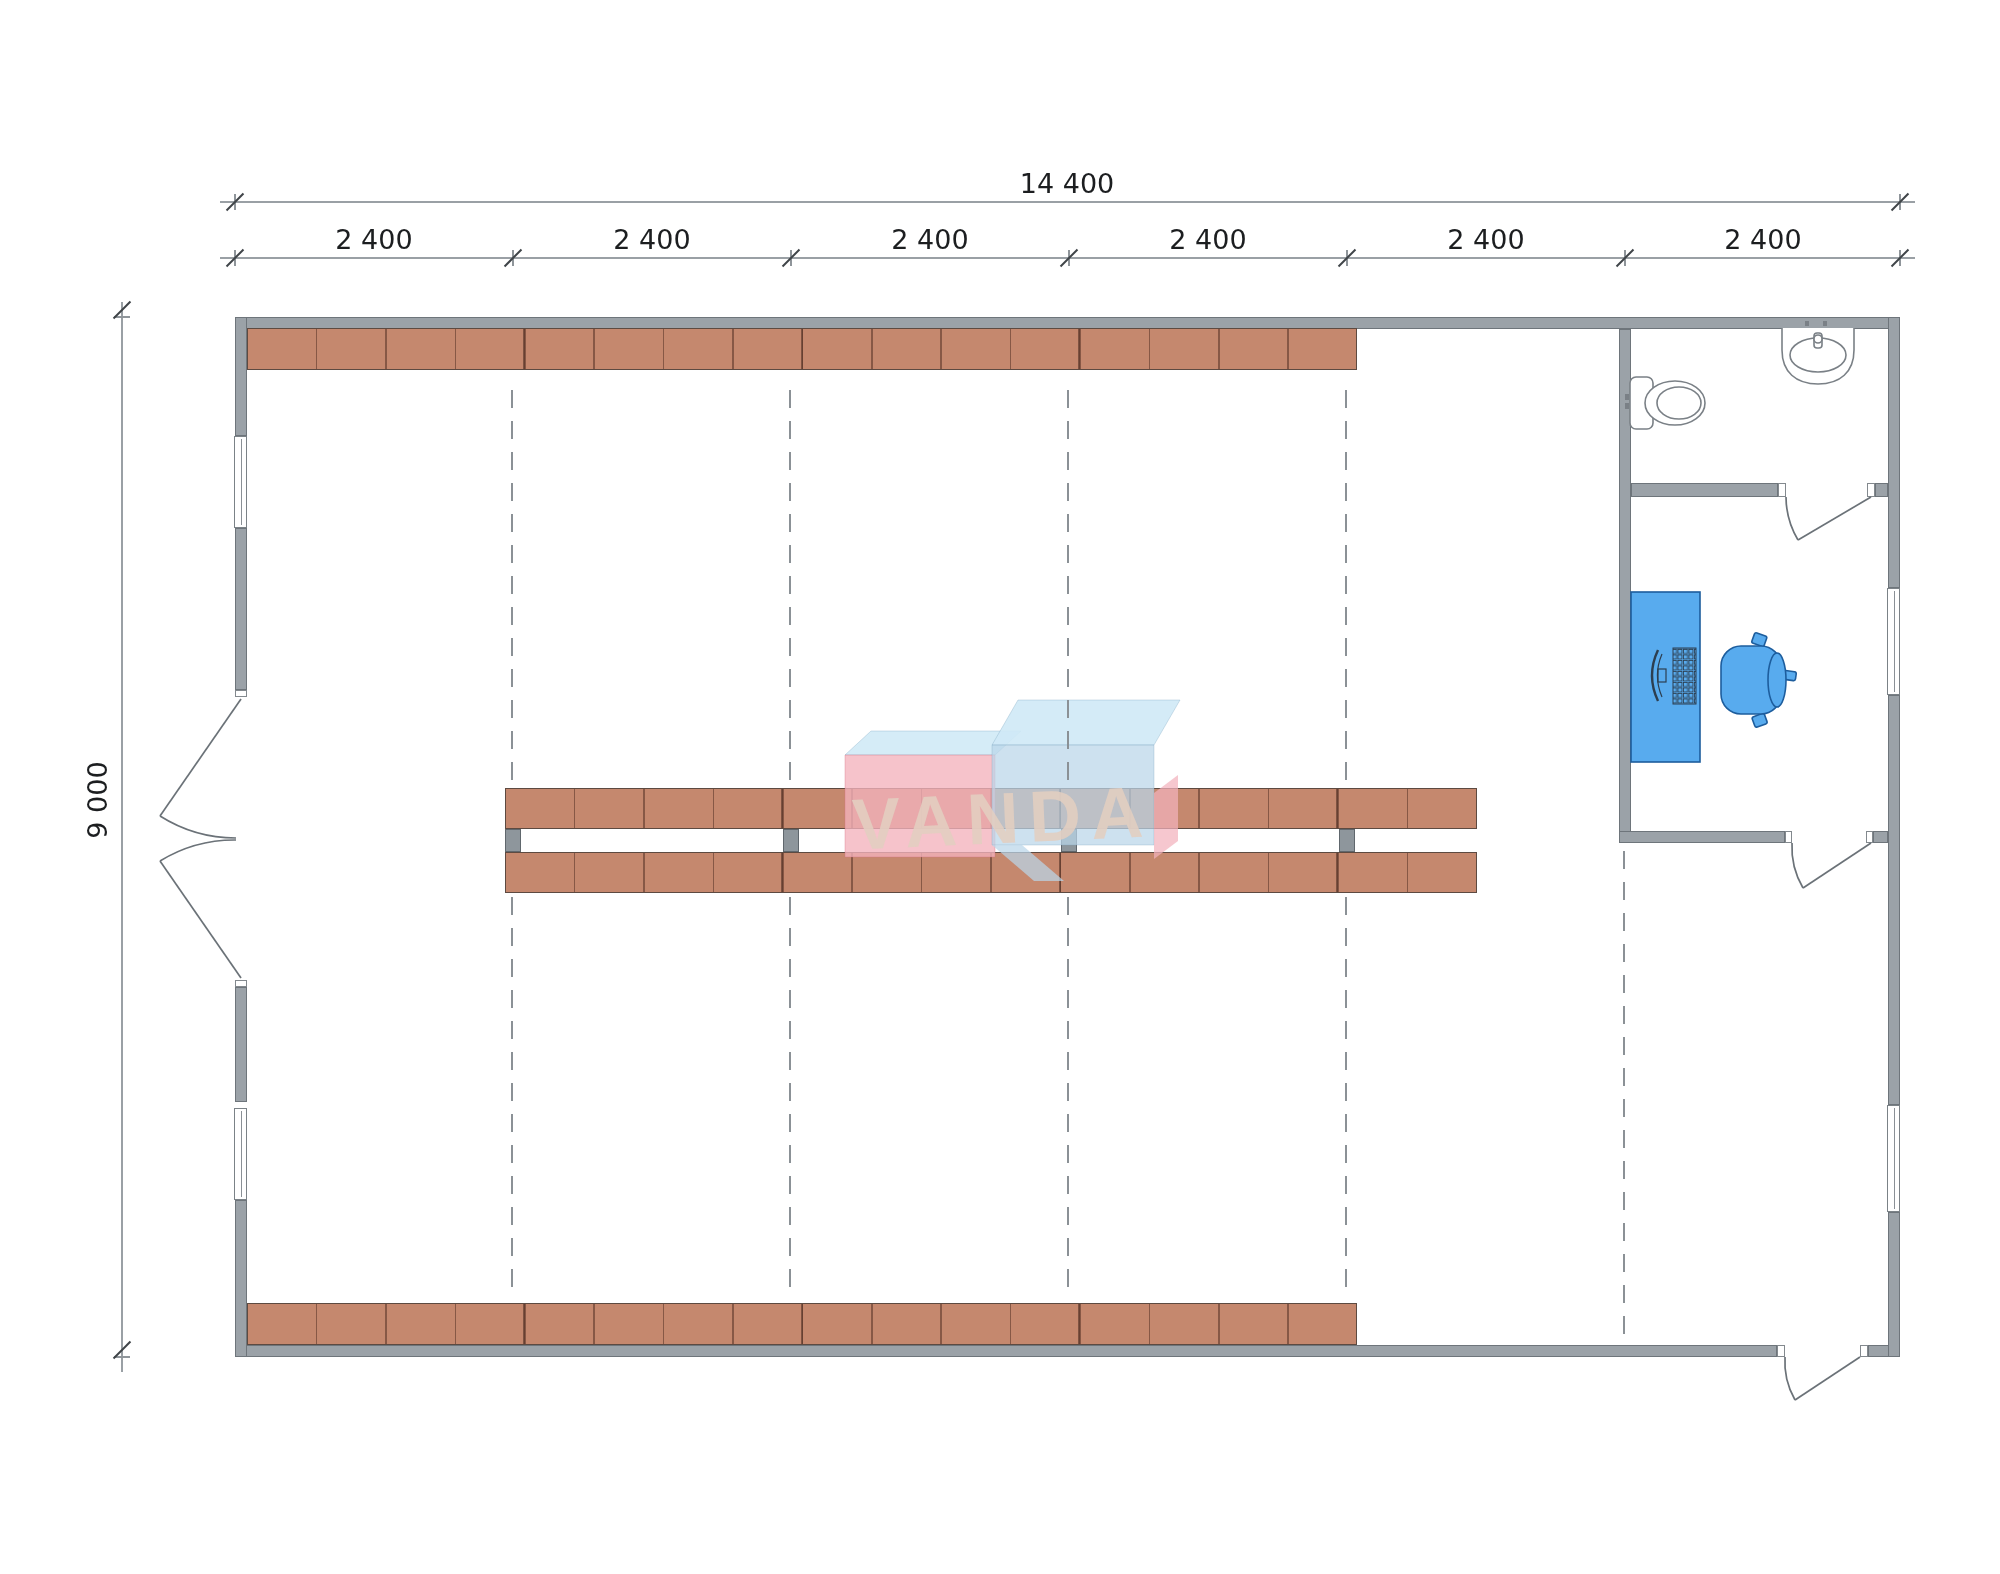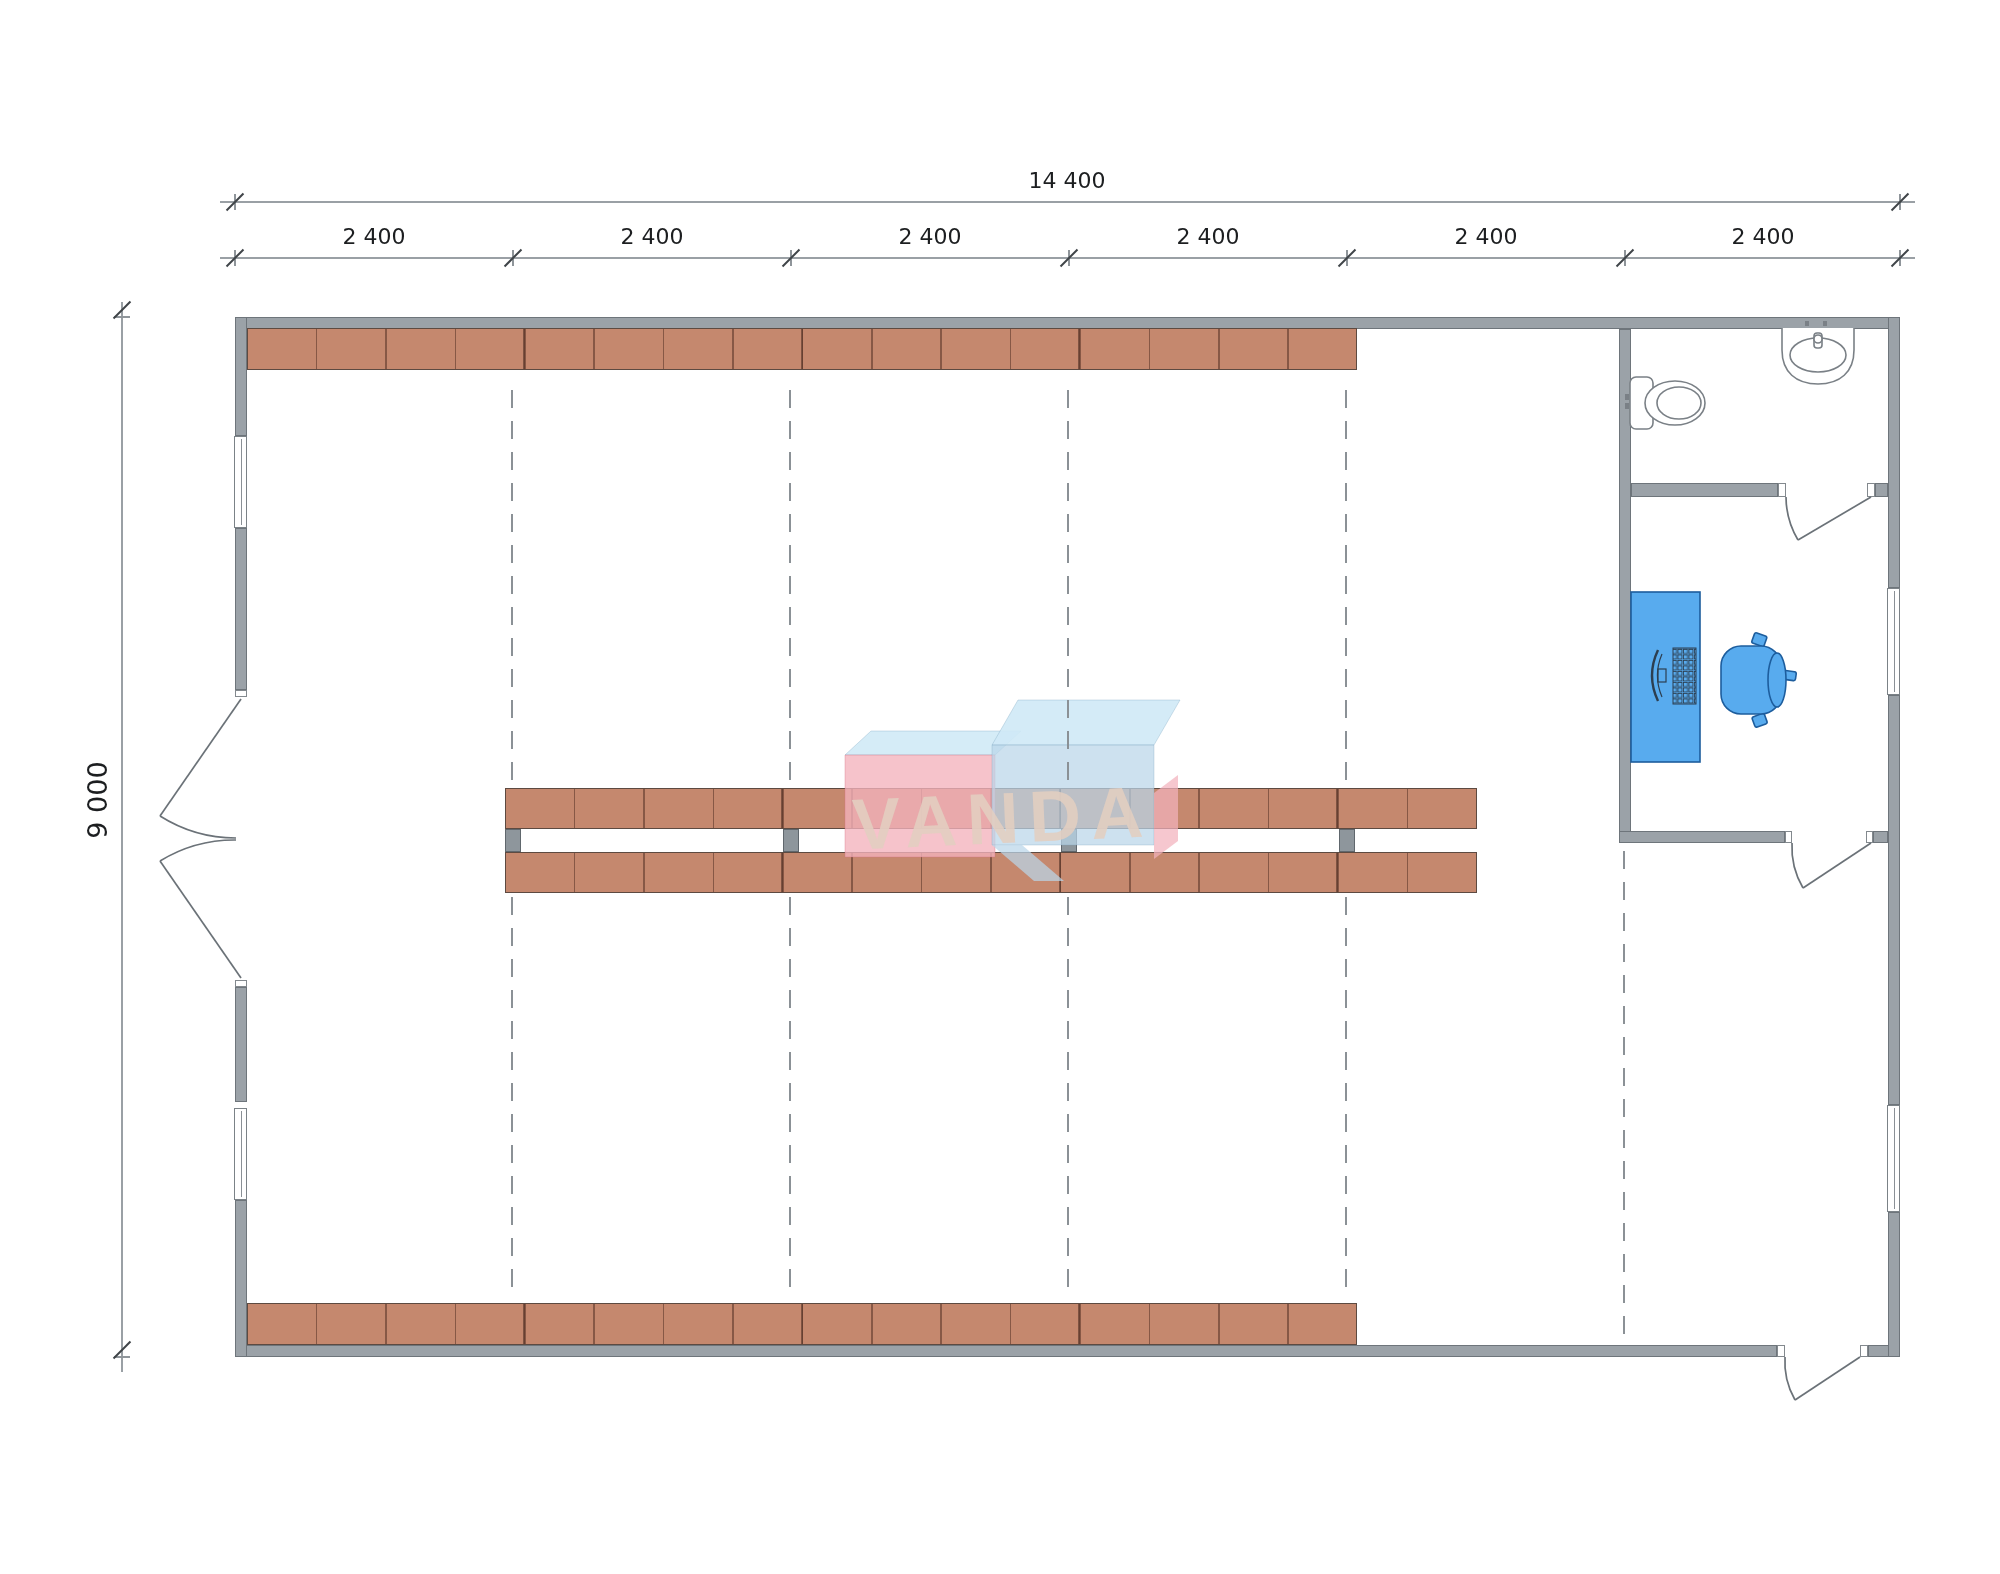--- a/index.html
+++ b/index.html
@@ -22,21 +22,21 @@
   .post{position:absolute;background:#8e969c;border:1px solid #60676d;box-sizing:border-box;}
   
   .dash-v{position:absolute;width:2px;background-image:repeating-linear-gradient(to bottom,#8b9196 0px,#8b9196 18px,transparent 18px,transparent 31px);}
   
   .dim-line-h{position:absolute;height:2px;background:#9aa0a5;}
   .dim-line-v{position:absolute;width:2px;background:#9aa0a5;}
   .tick{position:absolute;width:2px;height:16px;background:#8f959a;}
   .tick::after{content:"";position:absolute;left:-11px;top:7px;width:24px;height:2px;background:#3f4448;transform:rotate(-45deg);}
   .tick-h{position:absolute;width:16px;height:2px;background:#8f959a;}
   .tick-h::after{content:"";position:absolute;left:-4px;top:-7px;width:24px;height:2px;background:#3f4448;transform:rotate(-45deg);}
-  .dim-text{position:absolute;font-size:22px;color:#1c1e20;transform:translateX(-50%);white-space:nowrap;}
+  .dim-text{position:absolute;font-size:27px;color:#1c1e20;transform:translateX(-50%);white-space:nowrap;}
   .dim-text-rot{position:absolute;font-size:27px;color:#1c1e20;transform:translate(-50%,-50%) rotate(-90deg);white-space:nowrap;}
   .overlay{position:absolute;left:0;top:0;}
 </style>
 </head>
 <body>
 
 <div class="canvas">
 
   <div class="dim-text" style="left:1067px;top:168px;">14 400</div>
   <div class="dim-line-h" style="left:220px;top:201px;width:1695px;"></div>

